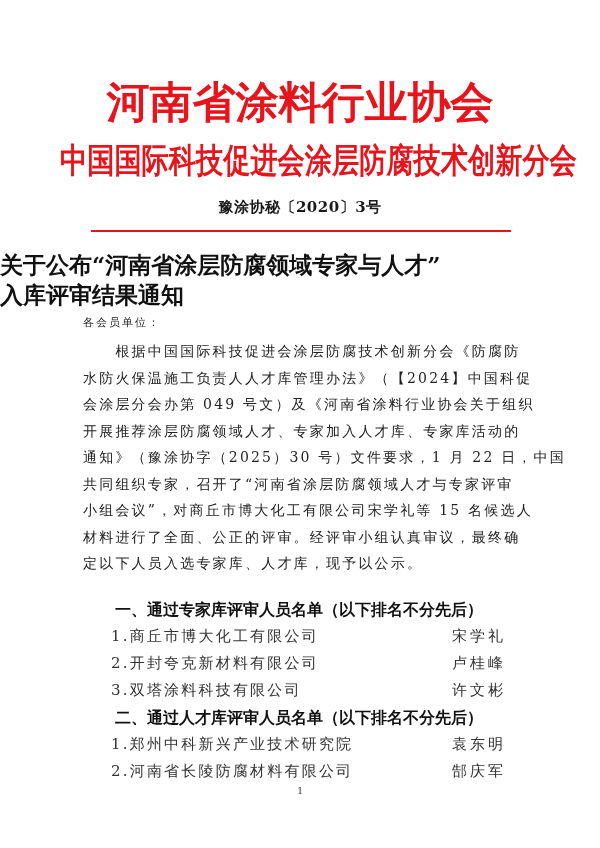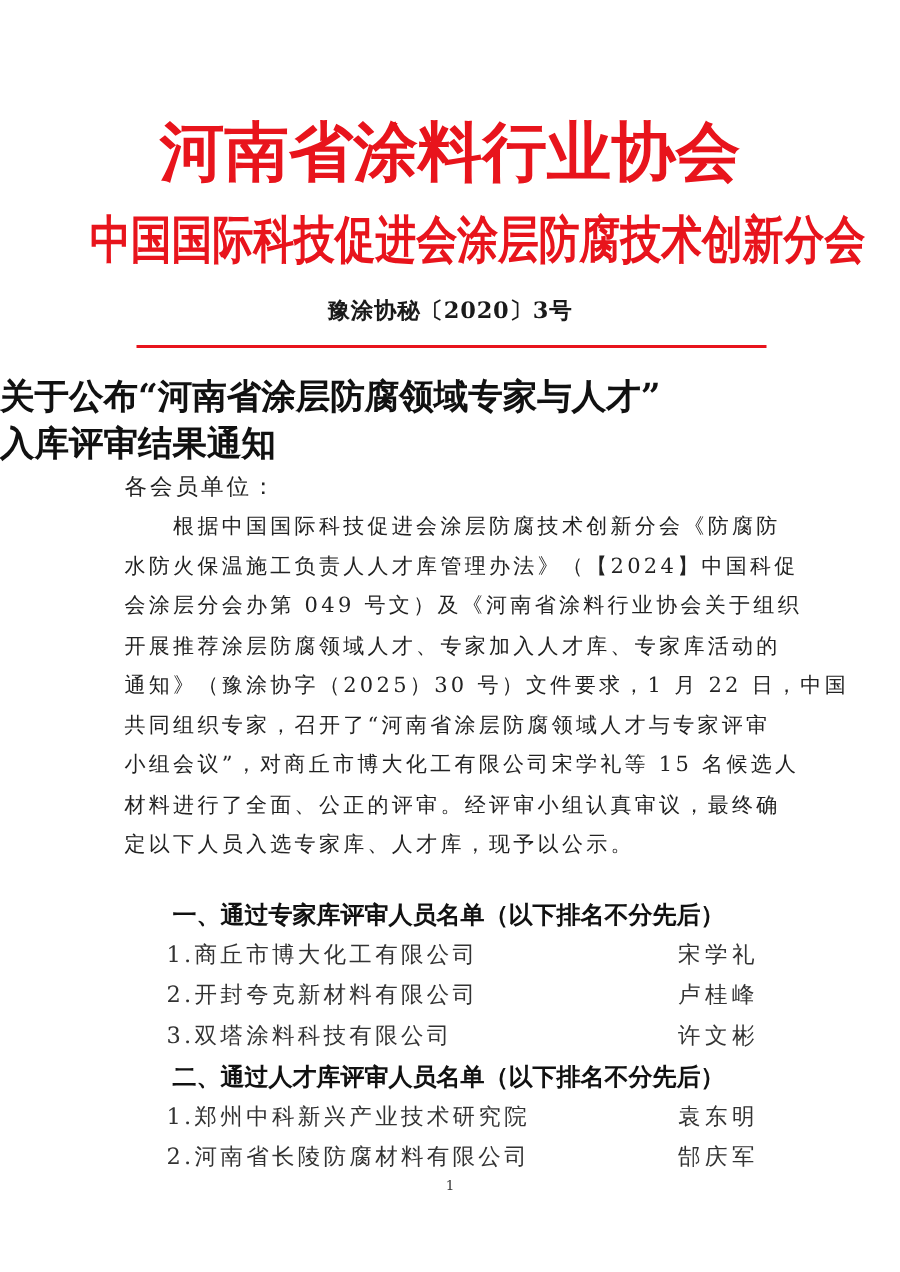--- a/index.html
+++ b/index.html
@@ -69,21 +69,21 @@
       color: #111;
       white-space: nowrap;
       line-height: 30px;
     }
     .notice-title-1 { top: 250px; }
     .notice-title-2 { top: 281px; font-family: Liberation Serif, serif; }
     .salutation {
       position: absolute;
       top: 315px;
       left: 83px;
-      font-size: 15px;
+      font-size: 11px;
       letter-spacing: 2px;
       color: #222;
     }
     .body-text {
       position: absolute;
       top: 338px;
       left: 83px;
       width: 432px;
       font-size: 14px;
       line-height: 26.5px;

